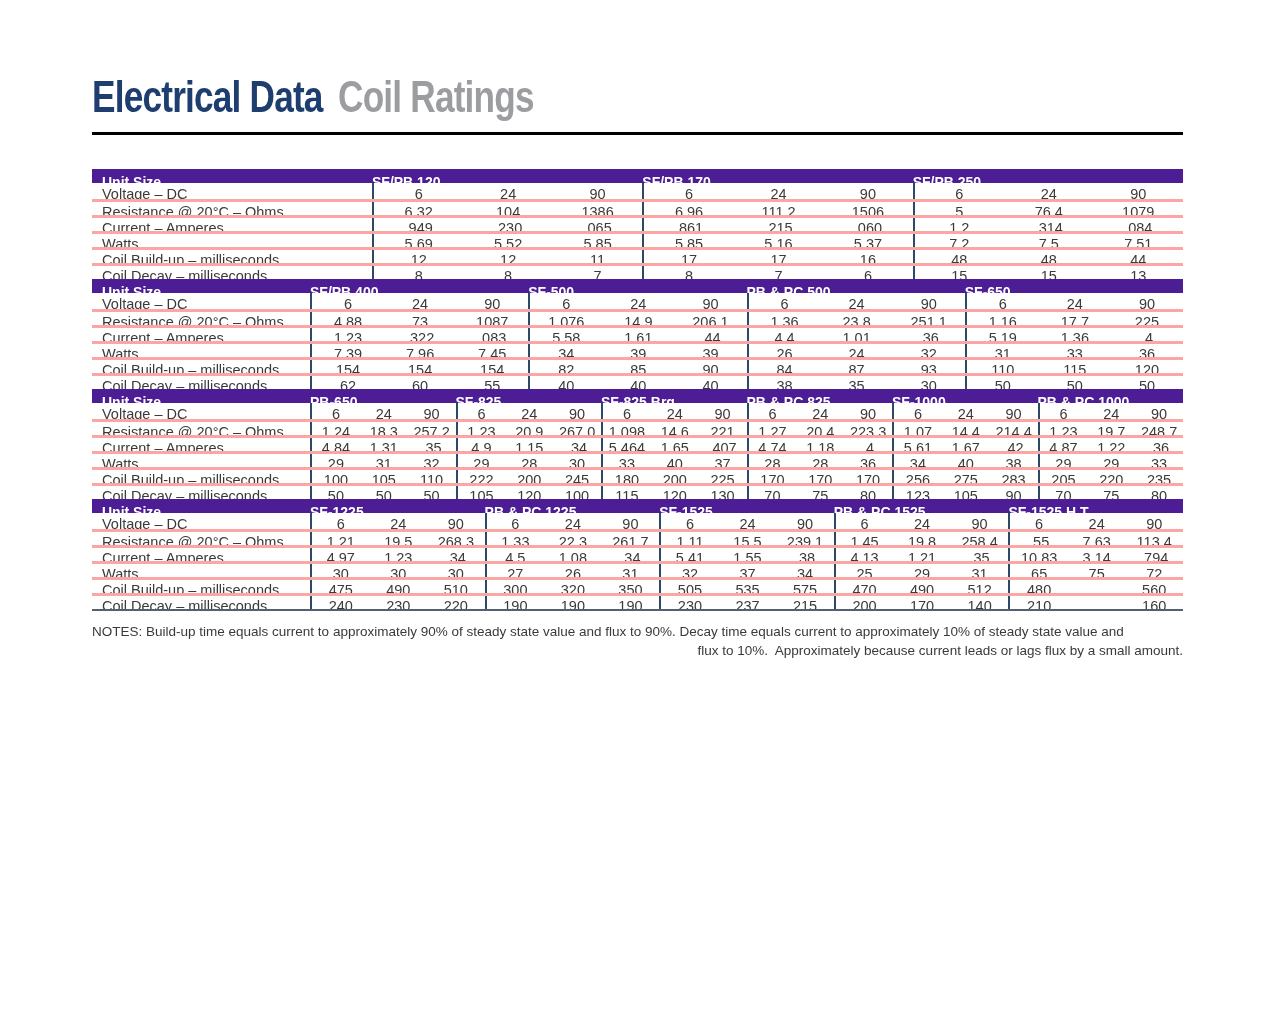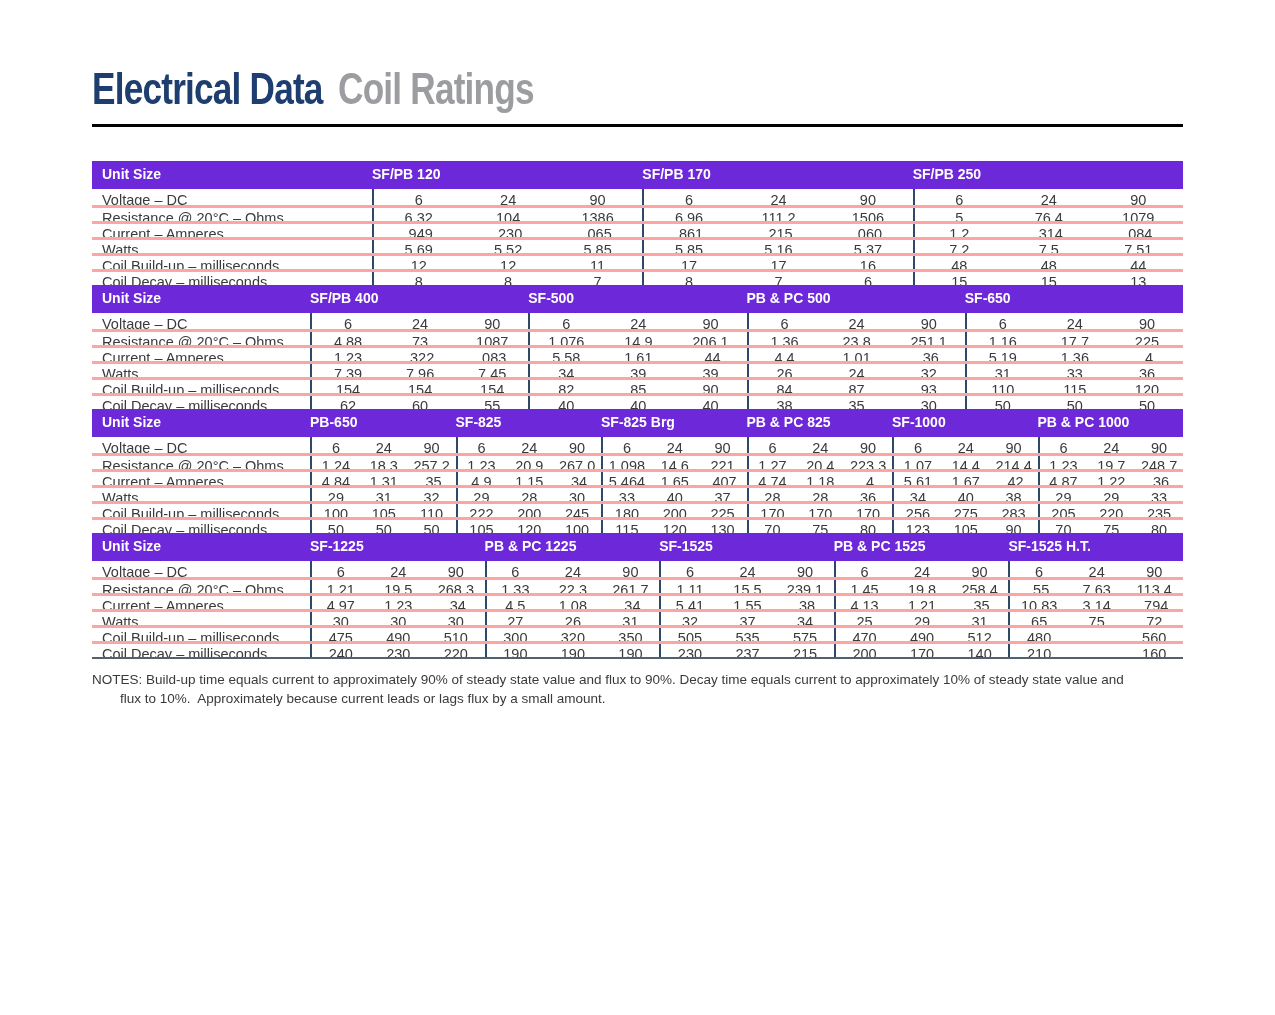--- a/index.html
+++ b/index.html
@@ -1,50 +1,50 @@
 <!DOCTYPE html>
 <html><head>
 <meta charset="utf-8">
 <style>
   * { box-sizing: border-box; margin: 0; padding: 0; }
   html,body { width:1275px; height:1015px; background:#ffffff;
               font-family:"Liberation Sans", sans-serif; }
   .page { position:relative; width:1275px; height:1015px; overflow:hidden; }
-  .content { position:absolute; left:92px; top:0; width:1091px; }
+  .content { position:absolute; left:92px; top:8px; width:1091px; }
 
   
   .title-wrap { margin-top:64px; height:48px; font-weight:bold; font-size:44px;
                 letter-spacing:-1px; white-space:nowrap;
                 transform:scaleX(0.80); transform-origin:0 50%; }
   .t-primary   { color:#1d3e6e; }
   .t-secondary { color:#9b9da0; margin-left:8px; }
   .title-rule  { margin-top:12px; height:3px; background:#000; width:1091px; }
 
   
   .tables { margin-top:34px; }
   .tbl { width:1091px; }
   .tbl:last-child { border-bottom:2px solid #51616f; }
 
-  .bar { display:flex; background:#6d28d9; color:#fff; height:28px;
+  .bar { display:flex; background:#4c1d95; color:#fff; height:14px;
          line-height:27px; font-weight:bold; font-size:14px; }
   .bar-label { padding-left:10px; }
   .bar-group { flex:1 1 0; text-align:left; }
 
   .row { display:flex; height:16px; line-height:22.5px; font-size:14.5px;
          color:#3a3a3c; }
   .row.sep { border-top:3px solid #fca5a5; line-height:20.5px;text-decoration:underline; }
   .lab { padding-left:10px; overflow:hidden; white-space:nowrap; }
   .t-wide  .bar-label, .t-wide  .lab { width:280px; flex:0 0 280px; }
   .t-narrow .bar-label, .t-narrow .lab { width:218px; flex:0 0 218px; }
   .grp { flex:1 1 0; display:flex; border-left:2px solid #2c4a68; }
   .cell { flex:1 1 0; text-align:center; overflow:hidden; }
 
   
   .notes { margin-top:11px; font-size:13.5px; color:#3a3a3c; line-height:19px; }
-  .notes-line2 { margin-left:28px; }
+  .notes-line2 { margin-left:86px;text-align:right; }
 </style>
 </head>
 <body>
 
 <div class="page">
   <div class="content">
 
     <div class="title-wrap">
       <span class="t-primary">Electrical Data</span>
       <span class="t-secondary">Coil Ratings</span>

